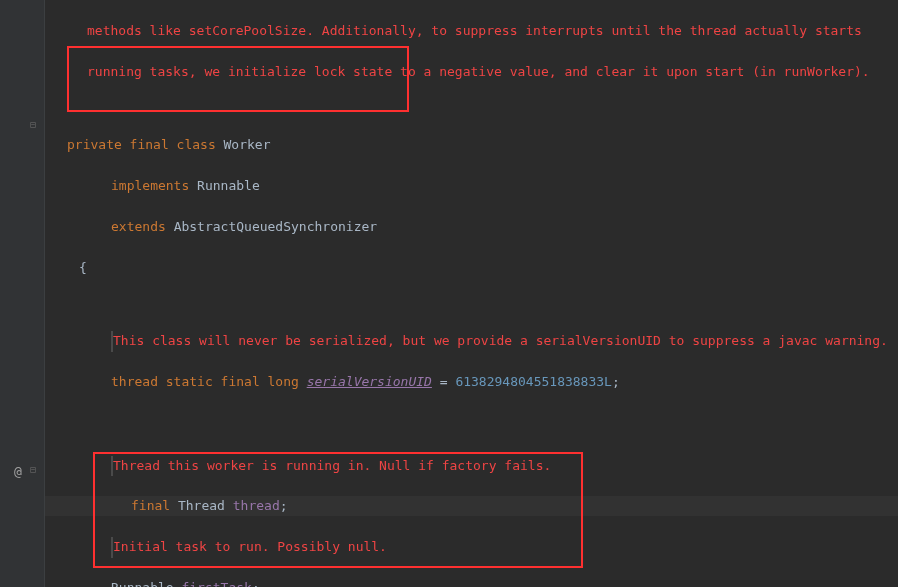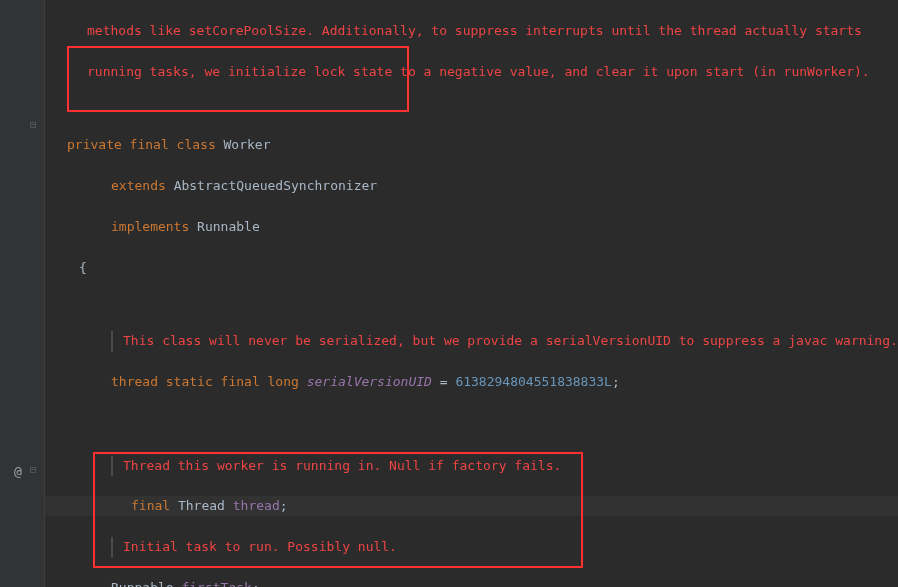--- a/index.html
+++ b/index.html
@@ -41,26 +41,25 @@
     top: 0;
     width: 843px;
     white-space: pre;
   }
   .line { height: 20px; display: block; }
   .line.hl { background: #323232; margin-left:-10px; padding-left:10px; width:853px; }
   .doc { color: #ef4444; }
   .kw { color: #cc7832; }
   .cls { color: #a9b7c6; }
   .fld { color: #9876aa; }
-  .fldItalic { color: #9876aa; font-style: italic; }
+  .fldItalic { color: #9876aa; font-style: italic; text-decoration: underline; }
   .num { color: #6897bb; }
   .paren { color: #a9b7c6; }
   .docbar {
     border-left: 2px solid #4a4a4a;
-    padding-left: 10px;
     margin-left: 2px;
     display: inline-block;
   }
   .redbox {
     position: absolute;
     border: 2px solid #ff3030;
     pointer-events: none;
   }
 </style>
 </head>
@@ -70,22 +69,22 @@
   <span class="gutter-icon" style="top:117px">⊟</span>
   <span class="gutter-icon" style="top:462px">⊟</span>
   <span class="at-icon">@</span>
 </div>
 
 <div class="code">
 <span class="line"><span class="doc" style="margin-left:32px">methods like setCorePoolSize. Additionally, to suppress interrupts until the thread actually starts</span></span>
 <span class="line"><span class="doc" style="margin-left:32px">running tasks, we initialize lock state to a negative value, and clear it upon start (in runWorker).</span></span>
 <span class="line" style="height:12px"></span>
 <span class="line"><span style="margin-left:12px"><span class="kw">private final class </span><span class="cls">Worker</span></span></span>
+<span class="line"><span style="margin-left:56px"><span class="kw">implements </span><span class="cls">Runnable</span></span></span>
 <span class="line"><span style="margin-left:56px"><span class="kw">extends </span><span class="cls">AbstractQueuedSynchronizer</span></span></span>
-<span class="line"><span style="margin-left:56px"><span class="kw">implements </span><span class="cls">Runnable</span></span></span>
 <span class="line"><span style="margin-left:24px" class="paren">{</span></span>
 <span class="line" style="height:12px"></span>
 <span class="line"><span style="margin-left:56px" class="docbar"><span class="doc">This class will never be serialized, but we provide a serialVersionUID to suppress a javac warning.</span></span></span>
 <span class="line"><span style="margin-left:56px"><span class="kw">thread static final long </span><span class="fldItalic">serialVersionUID</span><span class="paren"> = </span><span class="num">6138294804551838833L</span><span class="paren">;</span></span></span>
 <span class="line" style="height:22px"></span>
 <span class="line"><span style="margin-left:56px" class="docbar"><span class="doc">Thread this worker is running in. Null if factory fails.</span></span></span>
 <span class="line hl"><span style="margin-left:76px"><span class="kw">final </span><span class="cls">Thread </span><span class="fld">thread</span><span class="paren">;</span></span></span>
 <span class="line"><span style="margin-left:56px" class="docbar"><span class="doc">Initial task to run. Possibly null.</span></span></span>
 <span class="line"><span style="margin-left:56px"><span class="cls">Runnable </span><span class="fld">firstTask</span><span class="paren">;</span></span></span>
 

